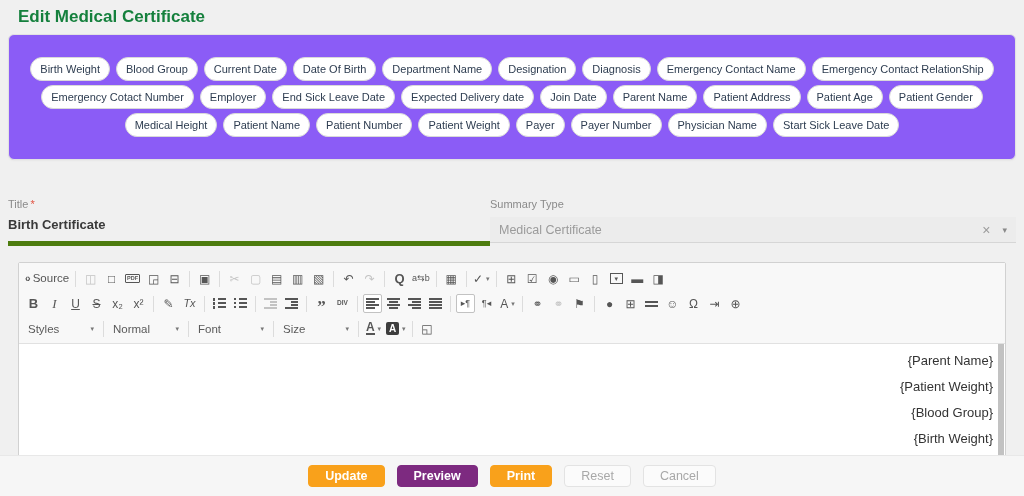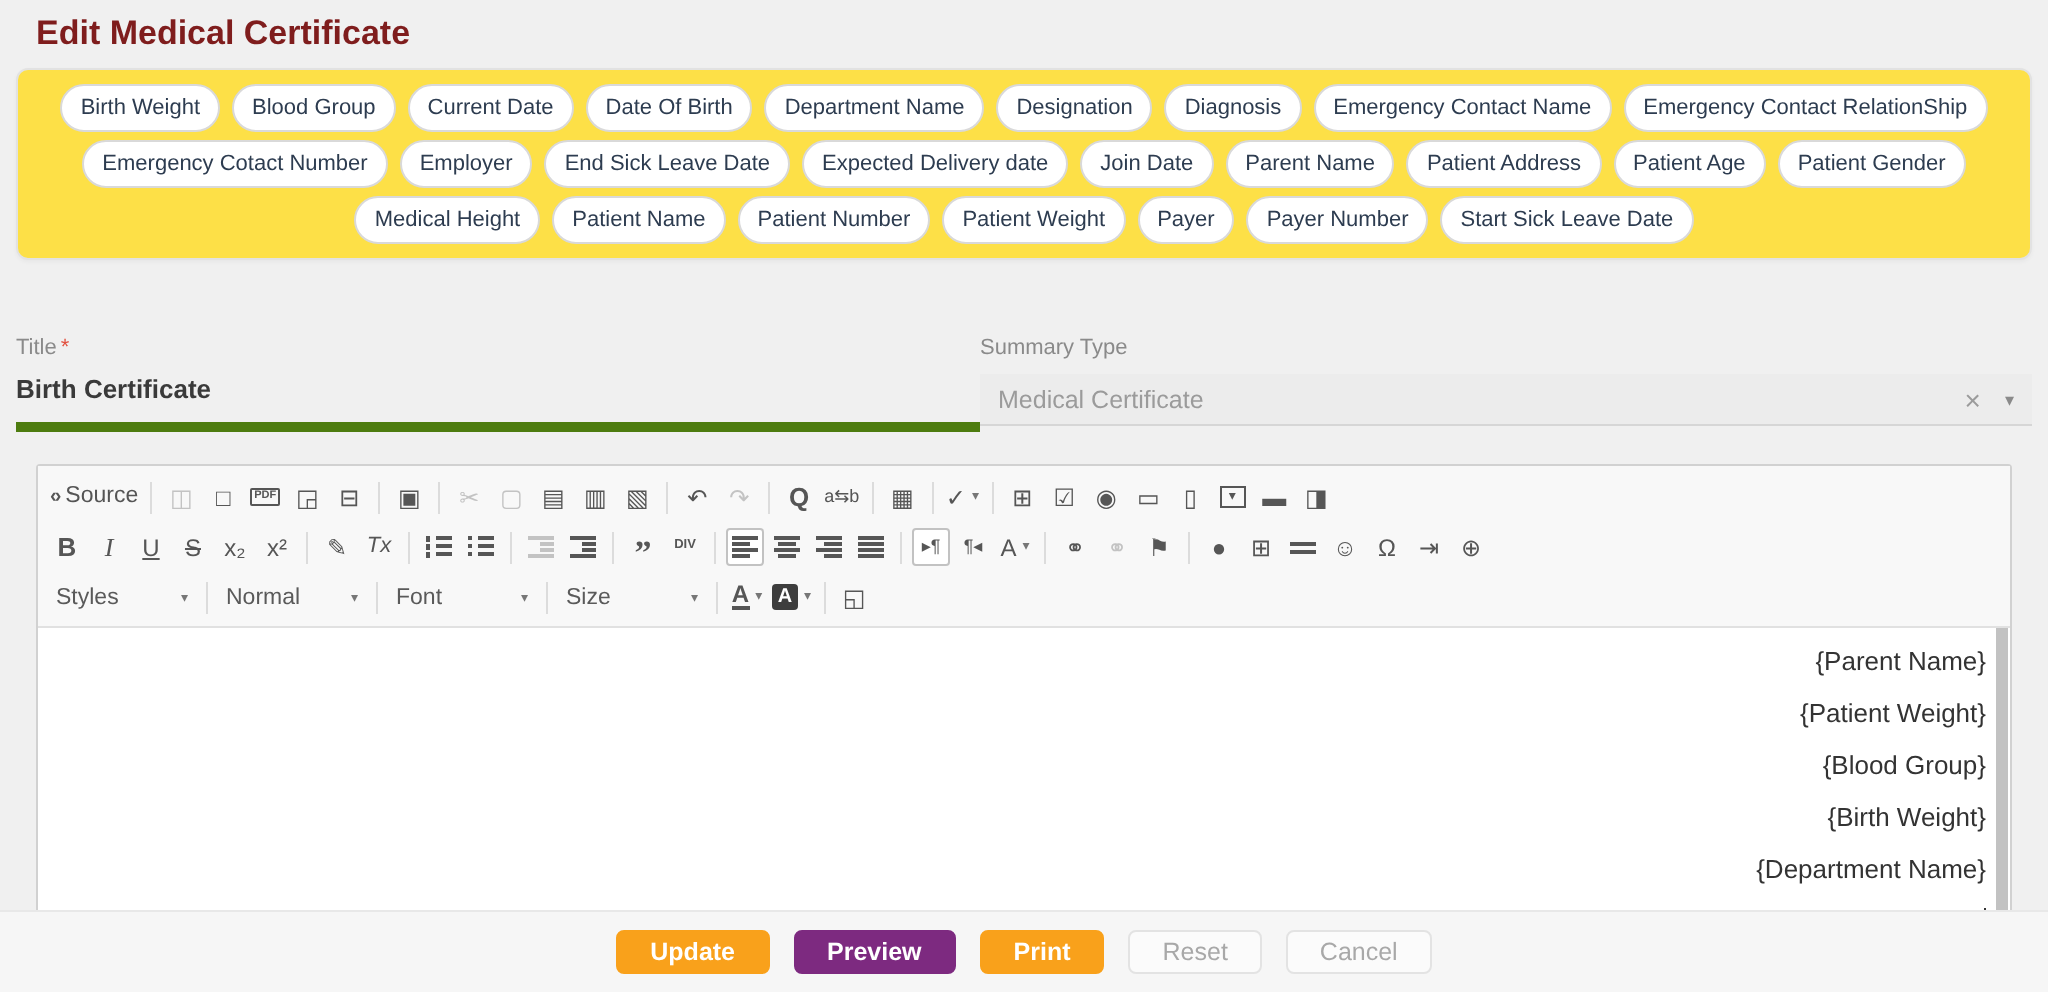--- a/index.html
+++ b/index.html
@@ -3,26 +3,26 @@
 <meta charset="utf-8">
 <style>
   * { box-sizing: border-box; }
   html,body { margin:0; padding:0; }
   body {
     width:1024px; height:496px; overflow:hidden;
     background:#f0f0f0; font-family:"Liberation Sans", sans-serif;
     position:relative;
   }
   
-  .page-title { margin:7px 0 0 18px; font-size:17px; font-weight:700; color:#7f1d1d; }
+  .page-title { margin:7px 0 0 18px; font-size:17px; font-weight:700; color:#15803d; }
 
   
   .chips-card {
-    margin:7px 8px 0; background:#fde047; border:1px solid #e2e2e2; border-radius:6px;
-    padding:3px 8px; box-shadow:0 1px 2px rgba(0,0,0,.04);
+    margin:7px 8px 0; background:#8b5cf6; border:1px solid #e2e2e2; border-radius:6px;
+    padding:18px 8px; box-shadow:0 1px 2px rgba(0,0,0,.04);
   }
   .chip-row { display:flex; justify-content:center; gap:6px; margin:4px 0; flex-wrap:nowrap; }
   .chip {
     background:#fff; border:1px solid #d9d9d9; border-radius:15px; color:#2d3c50;
     font-size:11px; padding:5px 9px; white-space:nowrap; cursor:pointer;
     font-family:"Liberation Sans", sans-serif; line-height:12px;
   }
 
   
   .form-row { display:flex; margin:38px 8px 0; }
@@ -157,20 +157,21 @@
       <button class="chip">Patient Gender</button>
     </div>
   <div class="chip-row">
 
   <button class="chip">Medical Height</button>
       <button class="chip">Patient Name</button>
       <button class="chip">Patient Number</button>
       <button class="chip">Patient Weight</button>
       <button class="chip">Payer</button>
       <button class="chip">Payer Number</button>
+      <button class="chip">Physician Name</button>
       <button class="chip">Start Sick Leave Date</button>
     </div>
 </div>
 
 <div class="form-row">
   <div class="col-left">
     <div class="fld-label"><span>Title</span><span class="req">*</span></div>
     <input class="title-input" type="text" value="Birth Certificate" style="">
   </div>
   <div class="col-right">

